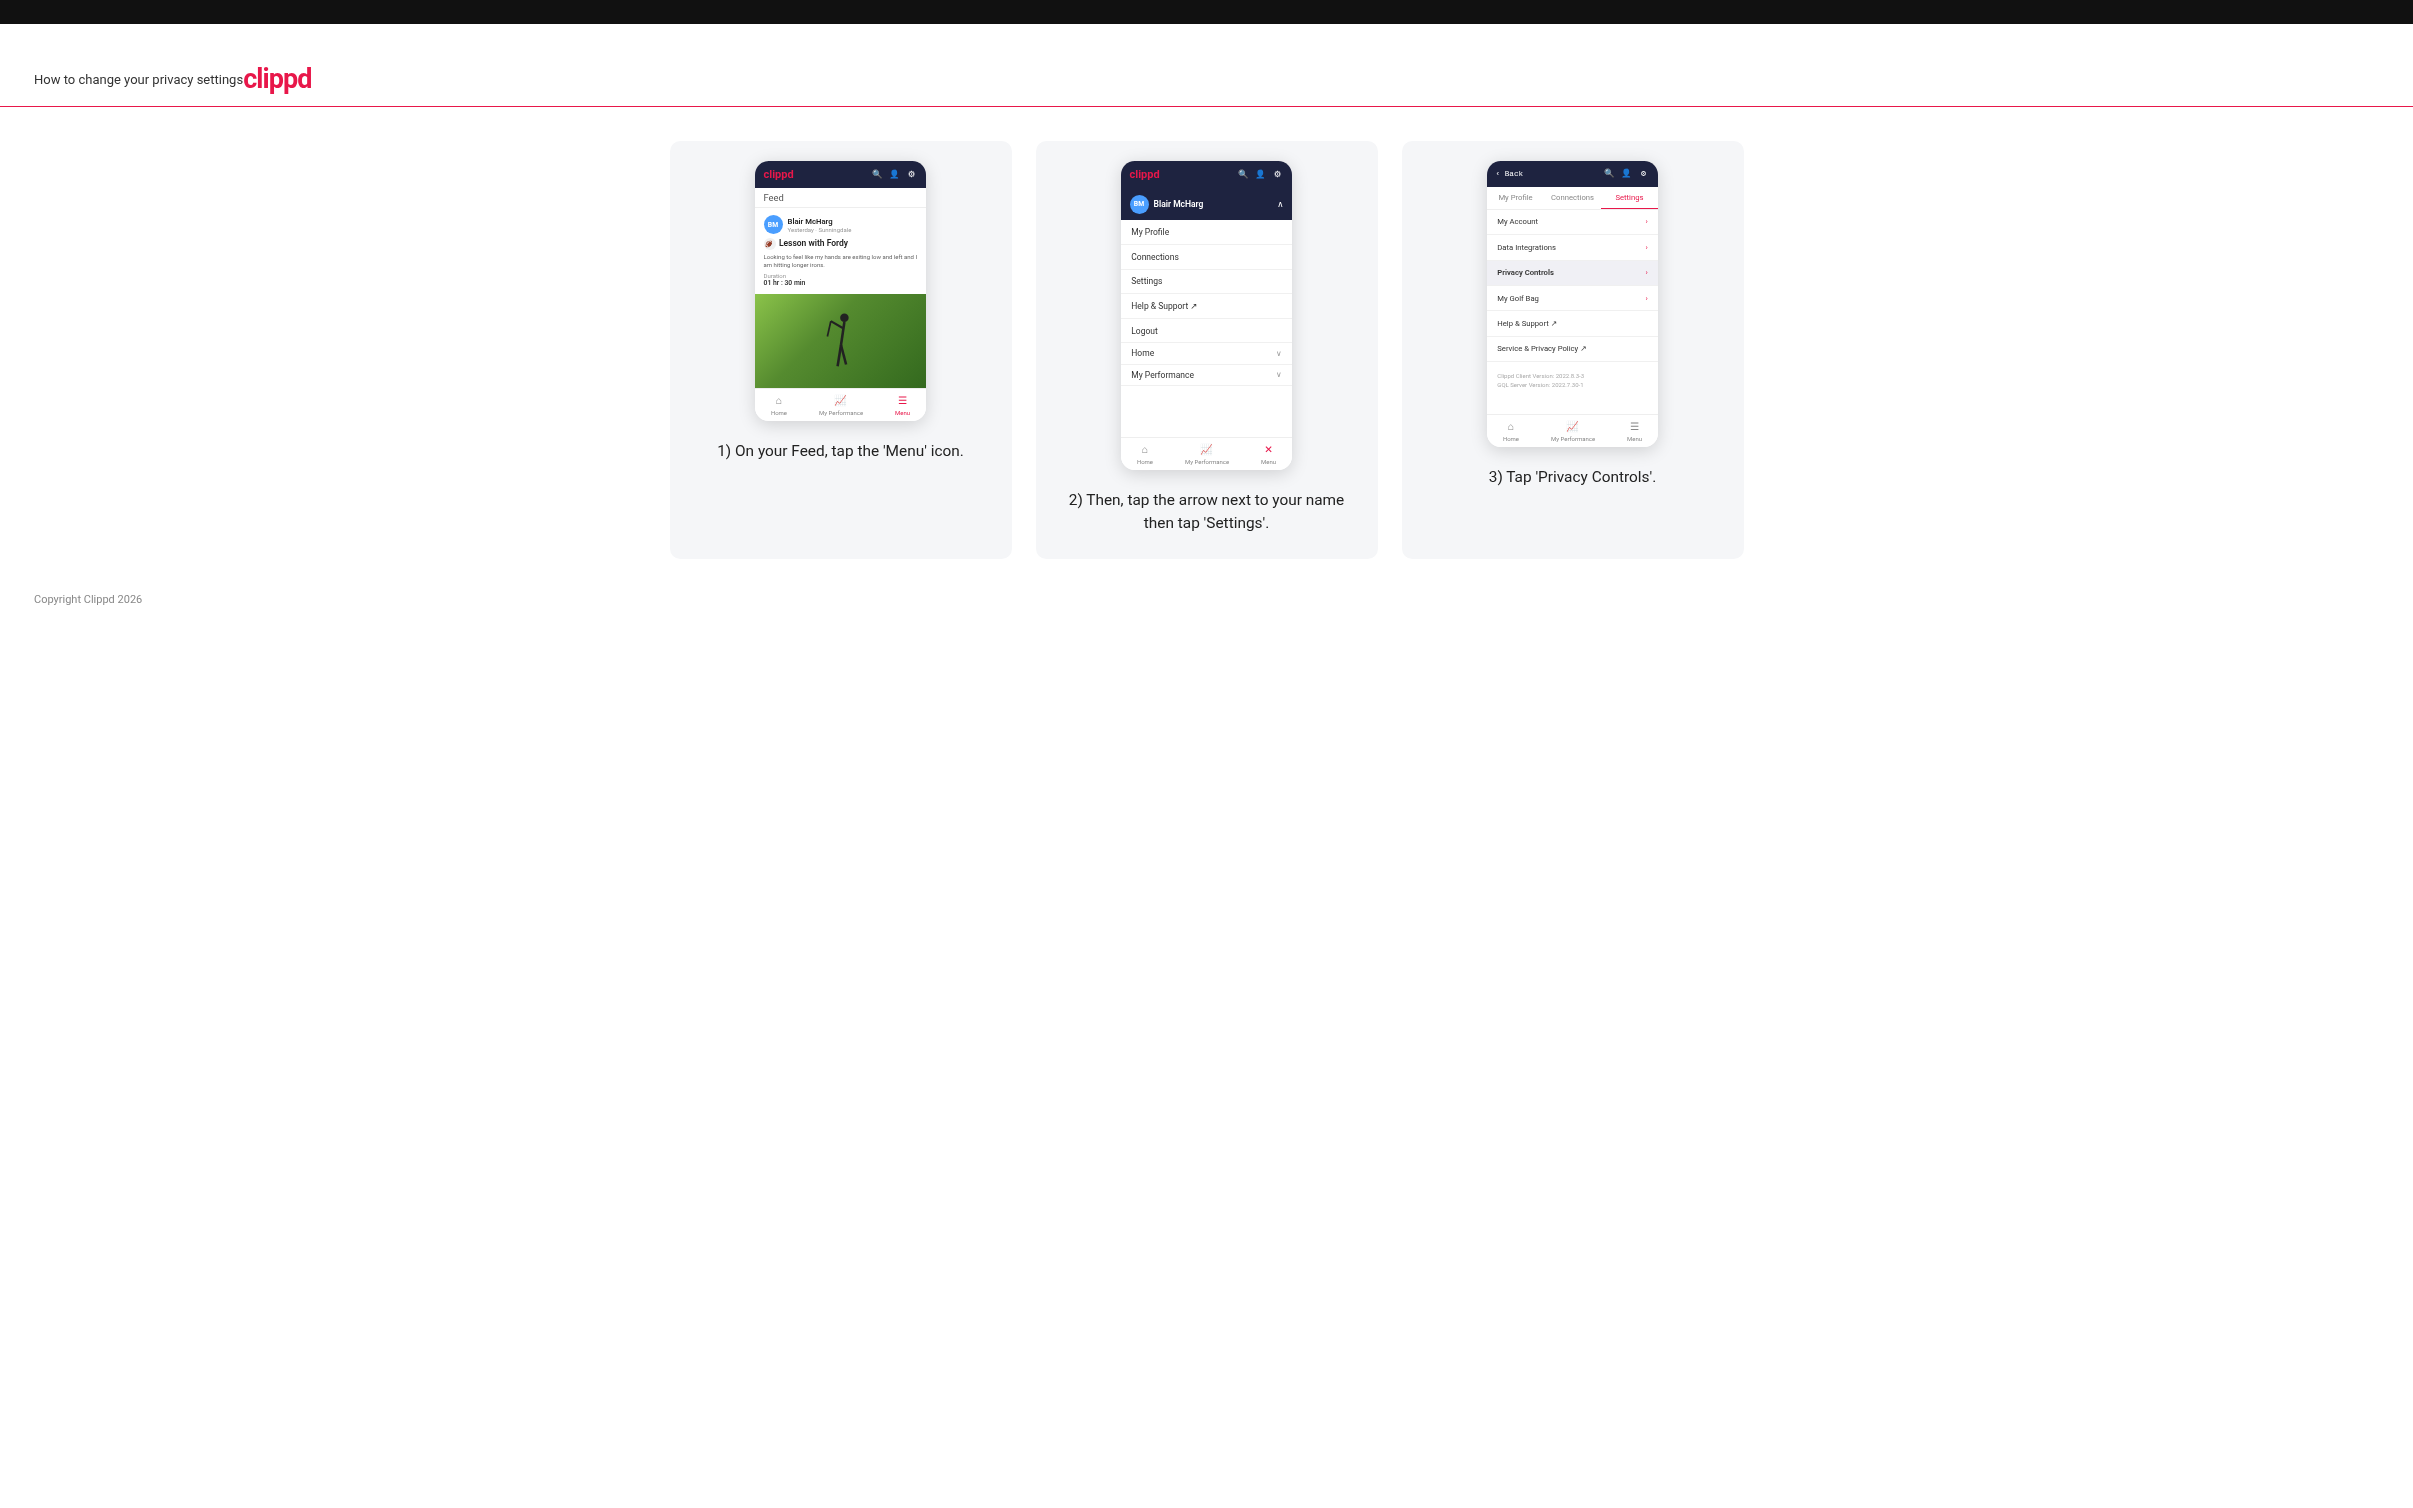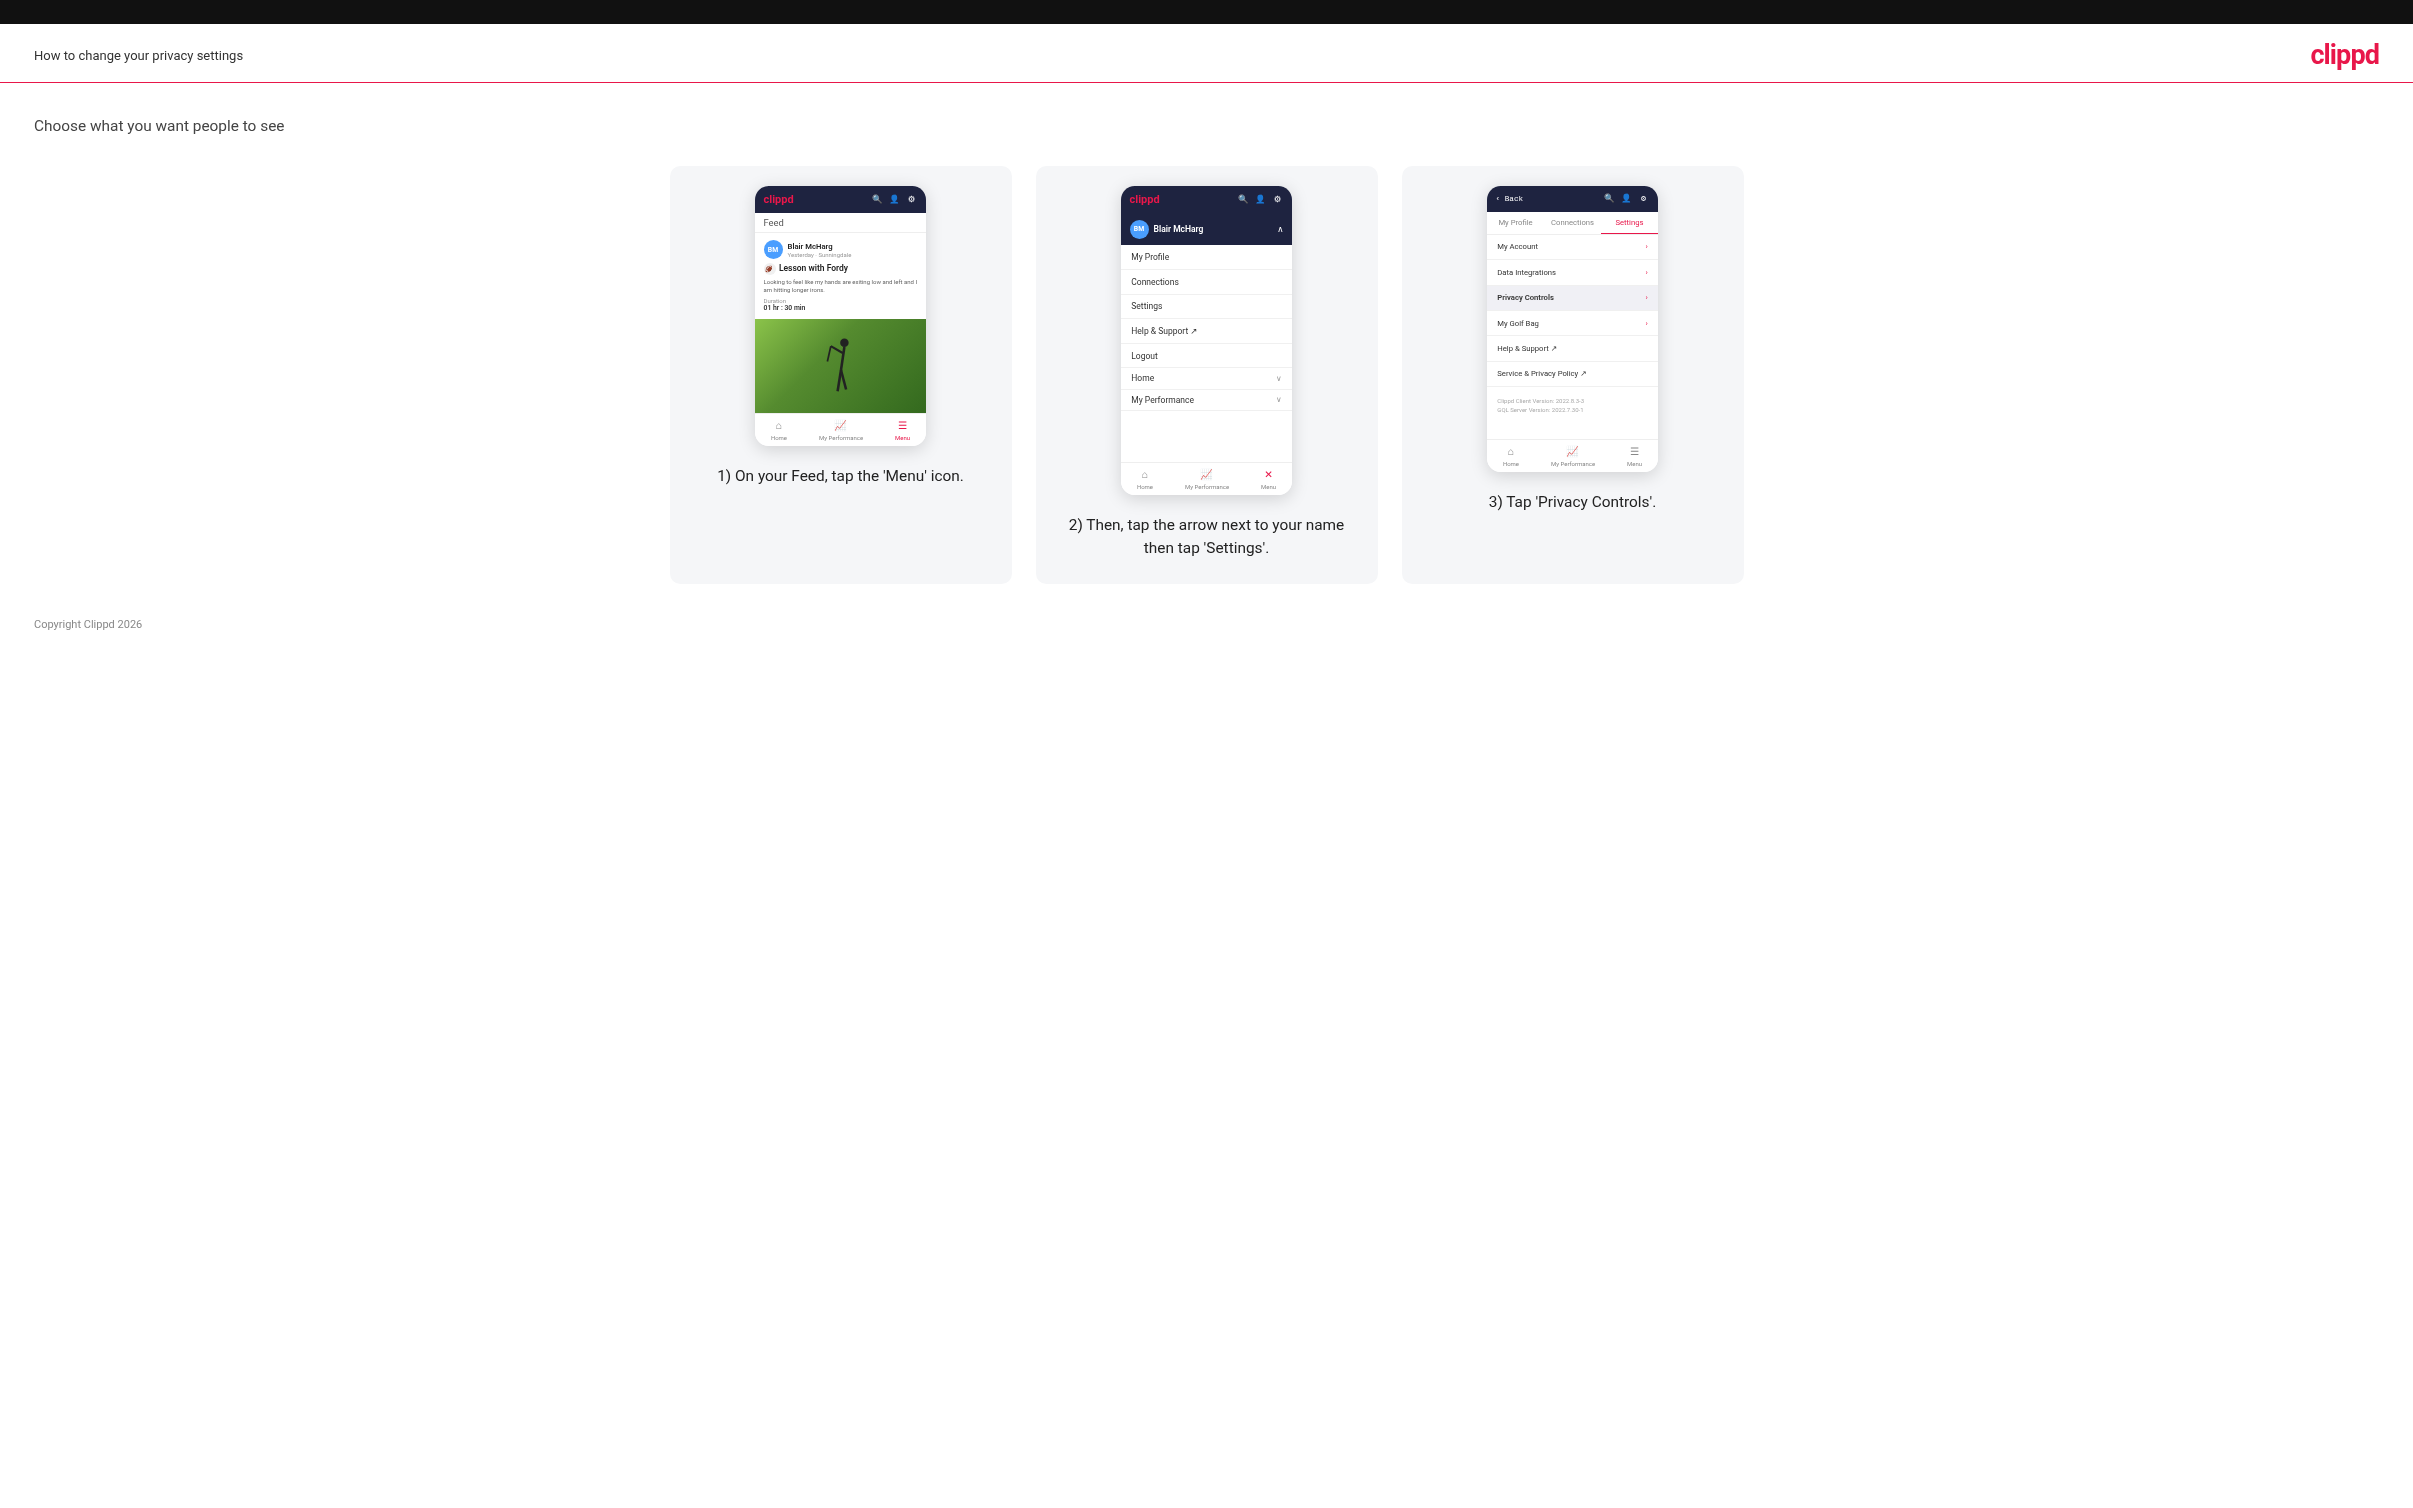--- a/index.html
+++ b/index.html
@@ -9,23 +9,24 @@
       color: #222;
     }
     .top-bar {
       height: 24px;
       background: #111;
       width: 100%;
     }
     .header {
       display: flex;
       align-items: center;
-      justify-content: space-between;
+      justify-content: flex-start;
       padding: 15.4px 34px 10.3px 34px;
       border-bottom: 1.3px solid #e8174a;
+      margin-top: 24px;
     }
     .header-title {
       font-size: 13px;
       color: #333;
       font-weight: 400;
     }
     .logo {
       font-size: 27px;
       font-weight: 700;
       color: #e8174a;
@@ -354,21 +355,20 @@
 <body>
 
 <div class="top-bar"></div>
 
 <div class="header">
   <span class="header-title">How to change your privacy settings</span>
   <span class="logo">clippd</span>
 </div>
 
 <div class="main-content">
-  <p class="page-subheading">Choose what you want people to see</p>
 
   <div class="steps-container">
 
     <div class="step-card">
       <div class="phone-mockup">
 
         <div class="phone-nav-dark">
           <span class="phone-logo">clippd</span>
           <div class="phone-icons">
             <span class="phone-icon">🔍</span>

